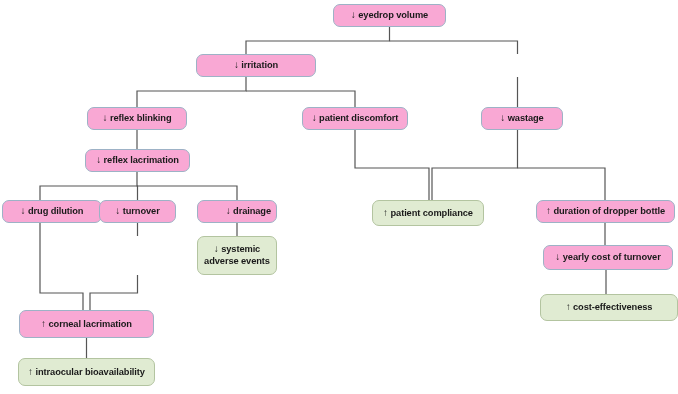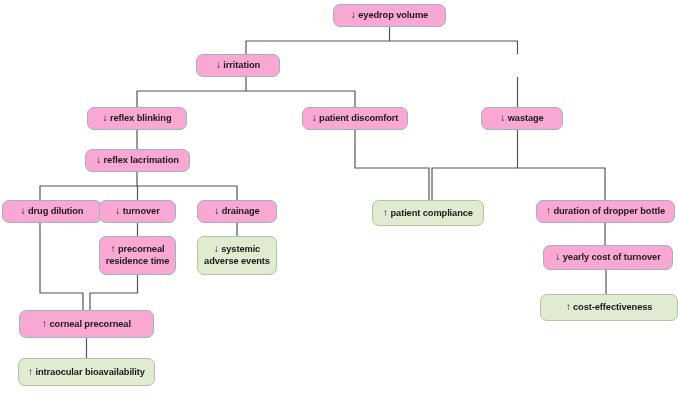--- a/index.html
+++ b/index.html
@@ -100,31 +100,29 @@
       <path d="M 517.5 130 L 517.5 168 L 432 168 L 432 200"></path>
       <path d="M 517.5 168 L 605 168 L 605 200"></path>
 
       <path d="M 605 223 L 605 245"></path>
 
       <path d="M 606 270 L 606 294"></path>
     </g>
   </svg>
 
 <div class="node blue" style="left: 333px; top: 4px; width: 113px; height: 23px;"><div><span class="arrow">↓</span><span class="nlabel">eyedrop volume</span></div></div>
-    <div class="node blue" style="left: 196px; top: 54px; width: 84px; height: 23px;"><div><span class="arrow">↓</span><span class="nlabel">irritation</span></div></div>
+    <div class="node blue" style="left: 196px; top: 54px; width: 120px; height: 23px;"><div><span class="arrow">↓</span><span class="nlabel">irritation</span></div></div>
     <div class="node blue" style="left: 87px; top: 107px; width: 100px; height: 23px;"><div><span class="arrow">↓</span><span class="nlabel">reflex blinking</span></div></div>
     <div class="node blue" style="left: 302px; top: 107px; width: 106px; height: 23px;"><div><span class="arrow">↓</span><span class="nlabel">patient discomfort</span></div></div>
     <div class="node blue" style="left: 481px; top: 107px; width: 82px; height: 23px;"><div><span class="arrow">↓</span><span class="nlabel">wastage</span></div></div>
     <div class="node blue" style="left: 85px; top: 149px; width: 105px; height: 23px;"><div><span class="arrow">↓</span><span class="nlabel">reflex lacrimation</span></div></div>
     <div class="node blue" style="left: 2px; top: 200px; width: 100px; height: 23px;"><div><span class="arrow">↓</span><span class="nlabel">drug dilution</span></div></div>
     <div class="node blue" style="left: 99px; top: 200px; width: 77px; height: 23px;"><div><span class="arrow">↓</span><span class="nlabel">turnover</span></div></div>
-    <div class="node blue" style="left: 197px; top: 200px; width: 80px; height: 23px;"><div><span class="arrow">↓</span><span class="nlabel">drainage</span></div></div>
+    <div class="node blue" style="left: 197px; top: 200px; width: 80px; height: 23px; justify-content: flex-end;"><div><span class="arrow">↓</span><span class="nlabel">drainage</span></div></div>
     <div class="node green" style="left: 372px; top: 200px; width: 112px; height: 26px;"><div><span class="arrow">↑</span><span class="nlabel">patient compliance</span></div></div>
     <div class="node blue" style="left: 536px; top: 200px; width: 139px; height: 23px;"><div><span class="arrow">↑</span><span class="nlabel">duration of dropper bottle</span></div></div>
-    <div class="node blue" style="left: 99px; top: 236px; width: 77px; height: 39px;"><div><span class="arrow">↑</span><span class="nlabel">precorneal
-residence time</span></div></div>
     <div class="node green" style="left: 197px; top: 236px; width: 80px; height: 39px;"><div><span class="arrow">↓</span><span class="nlabel">systemic
 adverse events</span></div></div>
     <div class="node blue" style="left: 543px; top: 245px; width: 130px; height: 25px;"><div><span class="arrow">↓</span><span class="nlabel">yearly cost of turnover</span></div></div>
     <div class="node green" style="left: 540px; top: 294px; width: 138px; height: 27px;"><div><span class="arrow">↑</span><span class="nlabel">cost-effectiveness</span></div></div>
-    <div class="node blue" style="left: 19px; top: 310px; width: 135px; height: 28px;"><div><span class="arrow">↑</span><span class="nlabel">corneal precorneal</span></div></div>
+    <div class="node blue" style="left: 19px; top: 310px; width: 135px; height: 28px;"><div><span class="arrow">↑</span><span class="nlabel">corneal lacrimation</span></div></div>
     <div class="node green" style="left: 18px; top: 358px; width: 137px; height: 28px;"><div><span class="arrow">↑</span><span class="nlabel">intraocular bioavailability</span></div></div>
   </div>
 
 </body></html>

